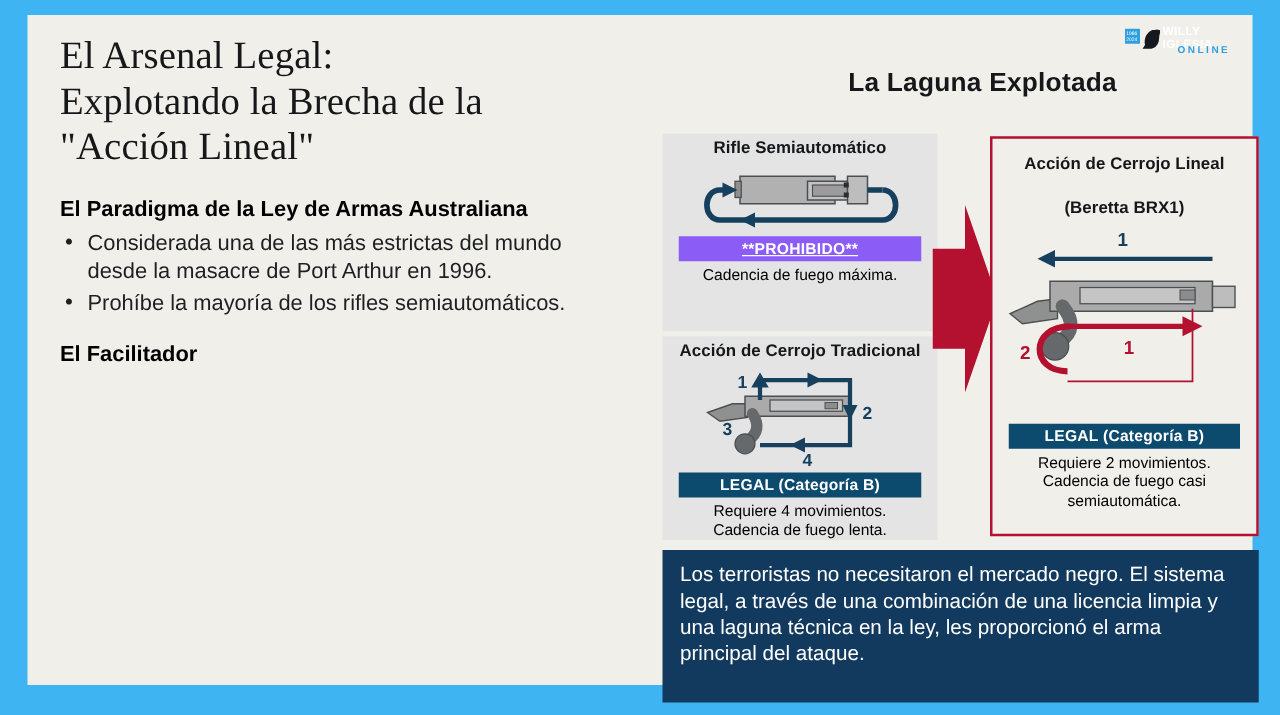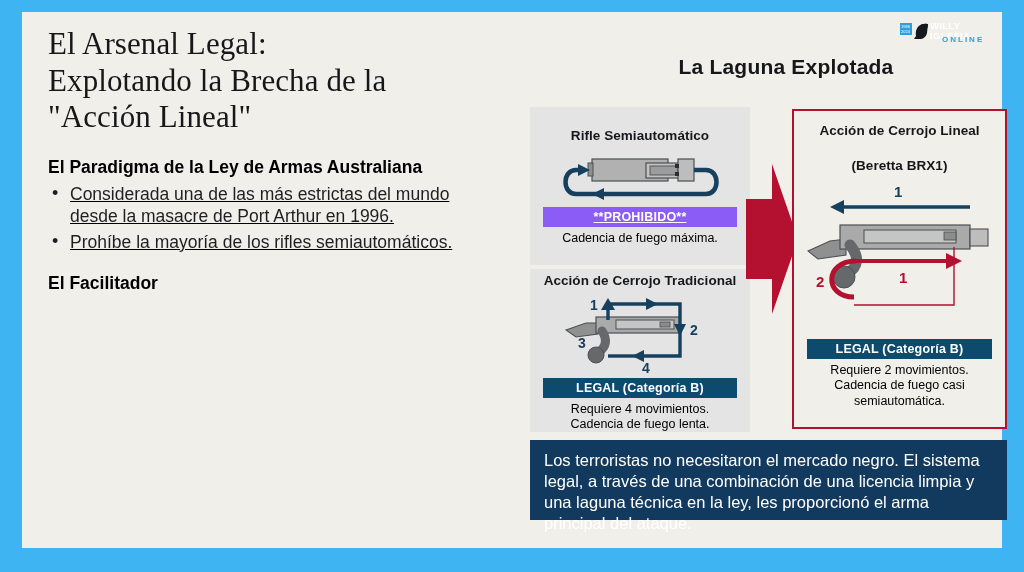--- a/index.html
+++ b/index.html
@@ -18,21 +18,21 @@
   #title{
     font-family:"Liberation Serif",serif;
     font-size:31px;line-height:1.18;color:#16171a;
     letter-spacing:.1px;
   }
   .sec-head{
     color:#000000;font-weight:bold;font-size:17.5px;line-height:1.2;
     margin-top:21px;
   }
   .sec-head.tight{margin-top:20px;}
-  ul.bullets{margin:5px 0 10px 0;padding:0;list-style:none;text-decoration:underline;}
+  ul.bullets{margin:5px 0 10px 0;padding:0;list-style:none;}
   ul.bullets li{
     position:relative;padding-left:22px;margin-top:4px;
     font-size:17.5px;line-height:1.26;color:#1d1f22;
   }
   ul.bullets li:before{
     content:"\2022";position:absolute;left:4px;top:-1px;font-size:18px;color:#1d1f22;
   }
   #facil-body{font-size:17.5px;line-height:1.26;color:#1d1f22;margin-top:3px;}
 
   
@@ -70,21 +70,21 @@
   
   #redbox{
     position:absolute;left:770px;top:97px;width:215px;height:320px;
     border:2.5px solid #b3112f;background:#f1efe9;box-sizing:border-box;
   }
   #redbox .gp-title{margin-top:12px;font-size:13.5px;}
   #redbox .gp-title .sub{display:block;margin-top:20px;}
 
   
   #conclusion{
-    position:absolute;left:508px;top:428px;width:477px;height:80px;
+    position:absolute;left:508px;top:428px;width:477px;height:122px;
     background:#123a5e;box-sizing:border-box;padding:10px 14px 0 14px;
     color:#ffffff;font-size:16.5px;line-height:1.27;
   }
 
   
   #logo{position:absolute;right:14px;top:6px;width:88px;height:34px;}
   #logo .lg-txt{
     position:absolute;left:30px;top:3px;font-size:9.5px;font-weight:bold;
     color:#ffffff;letter-spacing:.3px;line-height:10px;
   }
@@ -124,21 +124,21 @@
       <li>Prohíbe la mayoría de los rifles semiautomáticos.</li>
     </ul>
 
     <div class="sec-head tight">El Facilitador</div>
   </div>
 
   <div id="rhead">La Laguna Explotada</div>
 
   <div id="graypanel">
 
-    <div class="gp-sub" style="top:21px;">
+    <div class="gp-sub" style="top:3px;">
       <div class="gp-title">Rifle Semiautomático</div>
       <svg width="220" height="62" viewBox="0 0 220 62" style="margin-top:2px;">
 
         <rect x="62" y="14" width="76" height="22" fill="#b0b1b0" stroke="#4c4f52" stroke-width="1.2"></rect>
         <rect x="58" y="18" width="5" height="13" fill="#8e8f8e" stroke="#4c4f52" stroke-width="1"></rect>
         <rect x="116" y="18" width="38" height="15" fill="#c2c3c2" stroke="#4c4f52" stroke-width="1.2"></rect>
         <rect x="120" y="21" width="28" height="9" fill="#9b9c9b" stroke="#4c4f52" stroke-width="0.9"></rect>
         <rect x="148" y="14" width="16" height="22" fill="#bcbdbc" stroke="#4c4f52" stroke-width="1.2"></rect>
         <rect x="145" y="19" width="4" height="4" fill="#2b2e31"></rect>
         <rect x="145" y="27" width="4" height="4" fill="#2b2e31"></rect>

